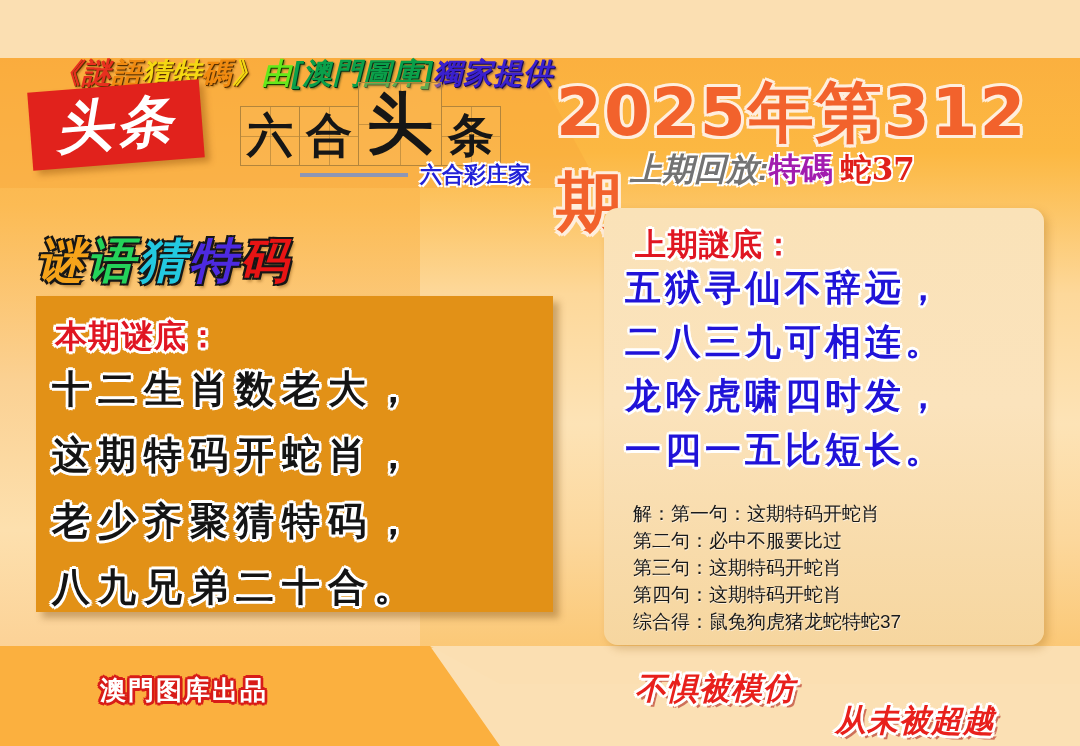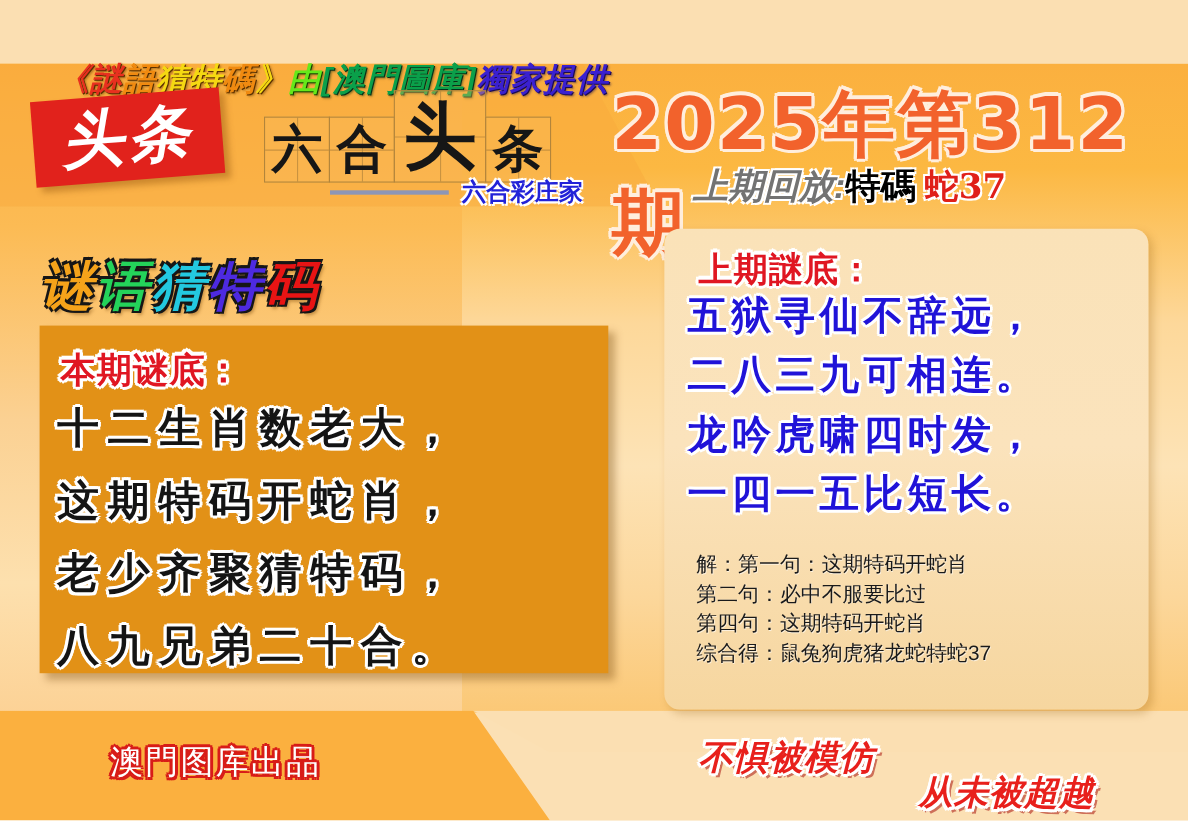--- a/index.html
+++ b/index.html
@@ -185,21 +185,21 @@
     line-height: 1;
   }
   #recap .lab {
     color: #737373;
     text-shadow:
       -1.8px -1.8px 0 #fff, 1.8px -1.8px 0 #fff,
       -1.8px 1.8px 0 #fff, 1.8px 1.8px 0 #fff;
     font-style: italic;
   }
   #recap .sp {
-    color: #000000;
+    color: #a21caf;
     text-shadow:
       -1.8px -1.8px 0 #fff, 1.8px -1.8px 0 #fff,
       -1.8px 1.8px 0 #fff, 1.8px 1.8px 0 #fff;
   }
   #recap .num {
     color: #e0201a;
     font-family: "DejaVu Serif", "Liberation Serif", serif;
     font-size: 31px;
     text-shadow:
       -1.8px -1.8px 0 #fff, 1.8px -1.8px 0 #fff,
@@ -267,22 +267,22 @@
     text-shadow:
       -2.2px -2.2px 0 #fff, 2.2px -2.2px 0 #fff,
       -2.2px 2.2px 0 #fff, 2.2px 2.2px 0 #fff,
       -2.8px 0 0 #fff, 2.8px 0 0 #fff, 0 -2.8px 0 #fff, 0 2.8px 0 #fff;
   }
 
   
   #brand-left {
     position: absolute;
     left: 100px; top: 673px;
-    font-size: 30px;
-    font-weight: normal;
+    font-size: 26px;
+    font-weight: bold;
     color: #ffffff;
     letter-spacing: 2px;
     text-shadow:
       -2.2px -2.2px 0 #d81c18, 2.2px -2.2px 0 #d81c18,
       -2.2px 2.2px 0 #d81c18, 2.2px 2.2px 0 #d81c18,
       -2.8px 0 0 #d81c18, 2.8px 0 0 #d81c18,
       0 -2.8px 0 #d81c18, 0 2.8px 0 #d81c18;
   }
 
   
@@ -418,20 +418,21 @@
   <div id="right-label">上期謎底：</div>
   <div id="right-lines">
       <div class="rl">五狱寻仙不辞远，</div>
       <div class="rl">二八三九可相连。</div>
       <div class="rl">龙吟虎啸四时发，</div>
       <div class="rl">一四一五比短长。</div>
     </div>
   <div id="explain">
       <div class="el">解：第一句：这期特码开蛇肖</div>
       <div class="el">第二句：必中不服要比过</div>
+      <div class="el">第三句：这期特码开蛇肖</div>
       <div class="el">第四句：这期特码开蛇肖</div>
       <div class="el">综合得：鼠兔狗虎猪龙蛇特蛇37</div>
     </div>
 
   <div class="slogan" id="slogan-1">不惧被模仿</div>
   <div class="slogan" id="slogan-2">从未被超越</div>
 
 </div>
 
 </body></html>

